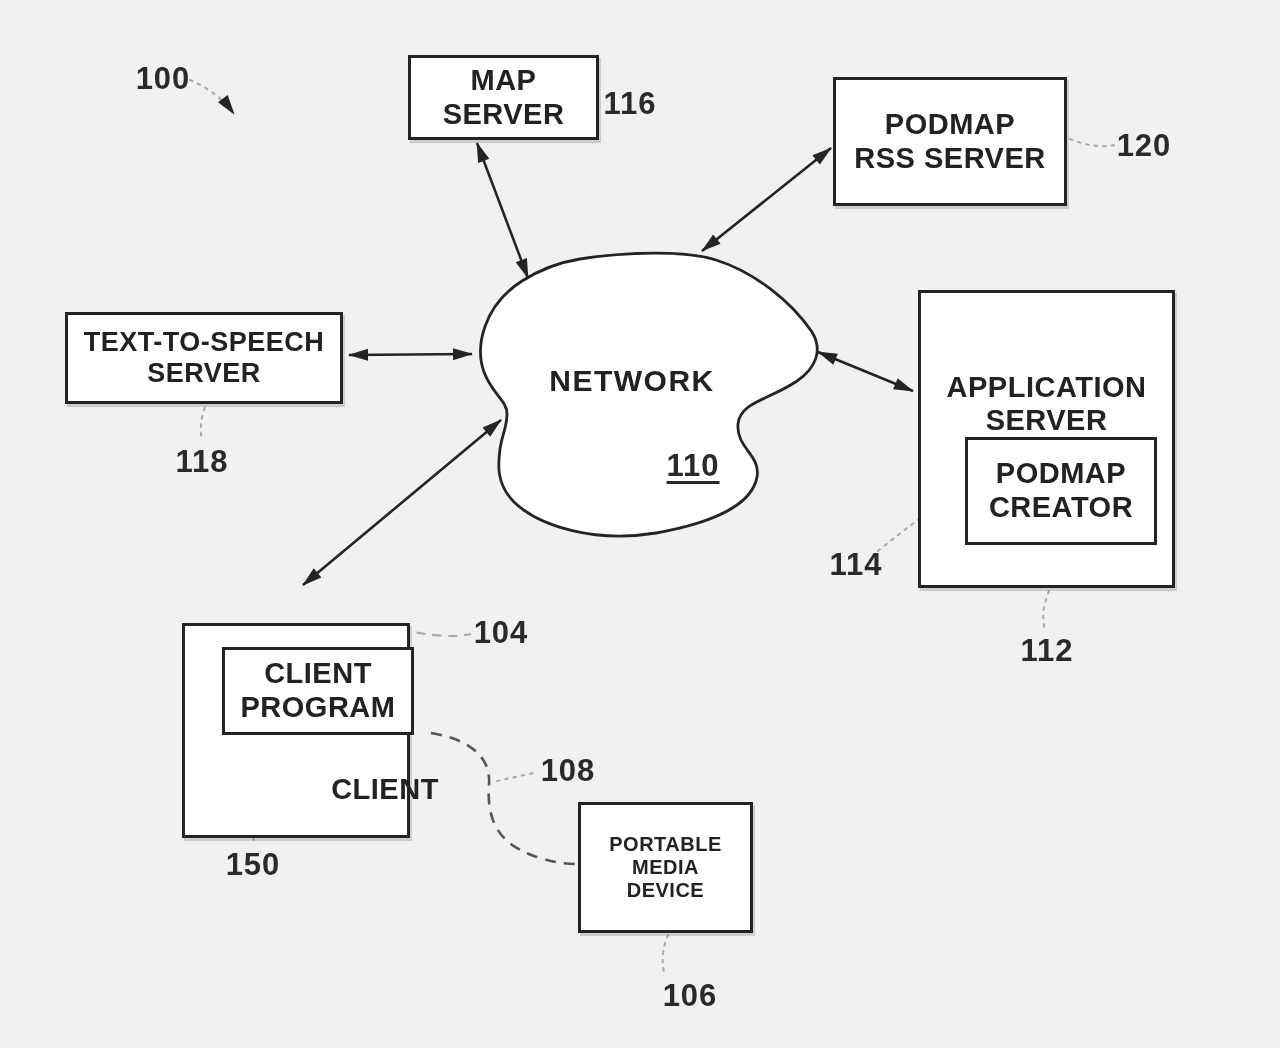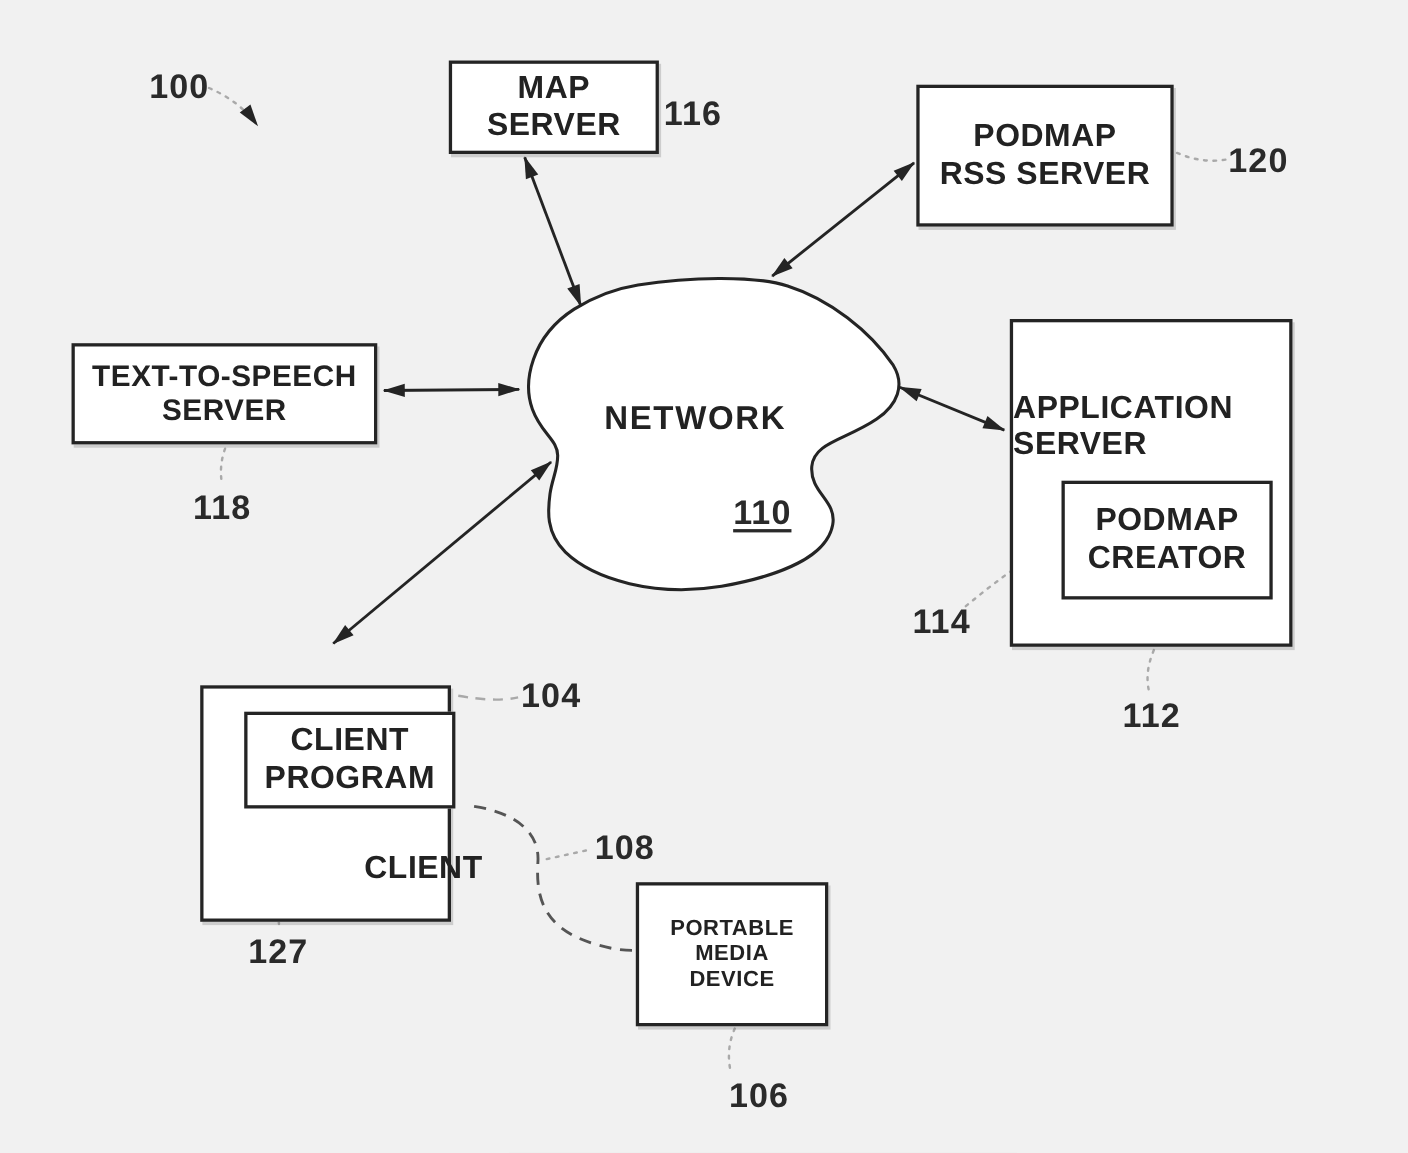--- a/index.html
+++ b/index.html
@@ -27,21 +27,21 @@
     text-align:center;
     font-weight:bold;
     font-size:29px;line-height:1.16;letter-spacing:0.5px;
     white-space:pre-line;
   }
   .box .lbl{white-space:pre-line;}
   #box-map-server      {left:408px;top:55px; width:191px;height:85px;}
   #box-podmap-rss      {left:833px;top:77px; width:234px;height:129px;}
   #box-tts             {left:65px; top:312px;width:278px;height:92px;font-size:27px;}
   #box-app-server      {left:918px;top:290px;width:257px;height:298px;display:block;}
-  #box-app-server .app-title{margin-top:28px;text-align:left;white-space:pre-line;}
+  #box-app-server .app-title{margin-top:44px;text-align:center;white-space:pre-line;}
   #box-podmap-creator  {left:44px;top:144px;width:192px;height:108px;box-shadow:none;}
   #box-client          {left:150px;top:623px;width:228px;height:215px;display:block;margin-left:32px;}
   #box-client-program  {left:37px;top:21px;width:192px;height:88px;box-shadow:none;}
   #label-client        {position:absolute;left:144px;top:147px;width:112px;text-align:center;
                         font-weight:bold;font-size:29px;letter-spacing:0.5px;}
   #box-portable        {left:578px;top:802px;width:175px;height:131px;font-size:20px;}
 
   
   .ref{
     position:absolute;
@@ -163,17 +163,17 @@
 DEVICE</span>
   </div>
 
   <div class="ref" id="ref-100">100</div>
   <div class="ref" id="ref-116">116</div>
   <div class="ref" id="ref-120">120</div>
   <div class="ref" id="ref-118">118</div>
   <div class="ref" id="ref-114">114</div>
   <div class="ref" id="ref-112">112</div>
   <div class="ref" id="ref-104">104</div>
-  <div class="ref" id="ref-102">127</div>
+  <div class="ref" id="ref-102">150</div>
   <div class="ref" id="ref-106">106</div>
   <div class="ref" id="ref-108">108</div>
 
 </div>
 
 </body></html>

